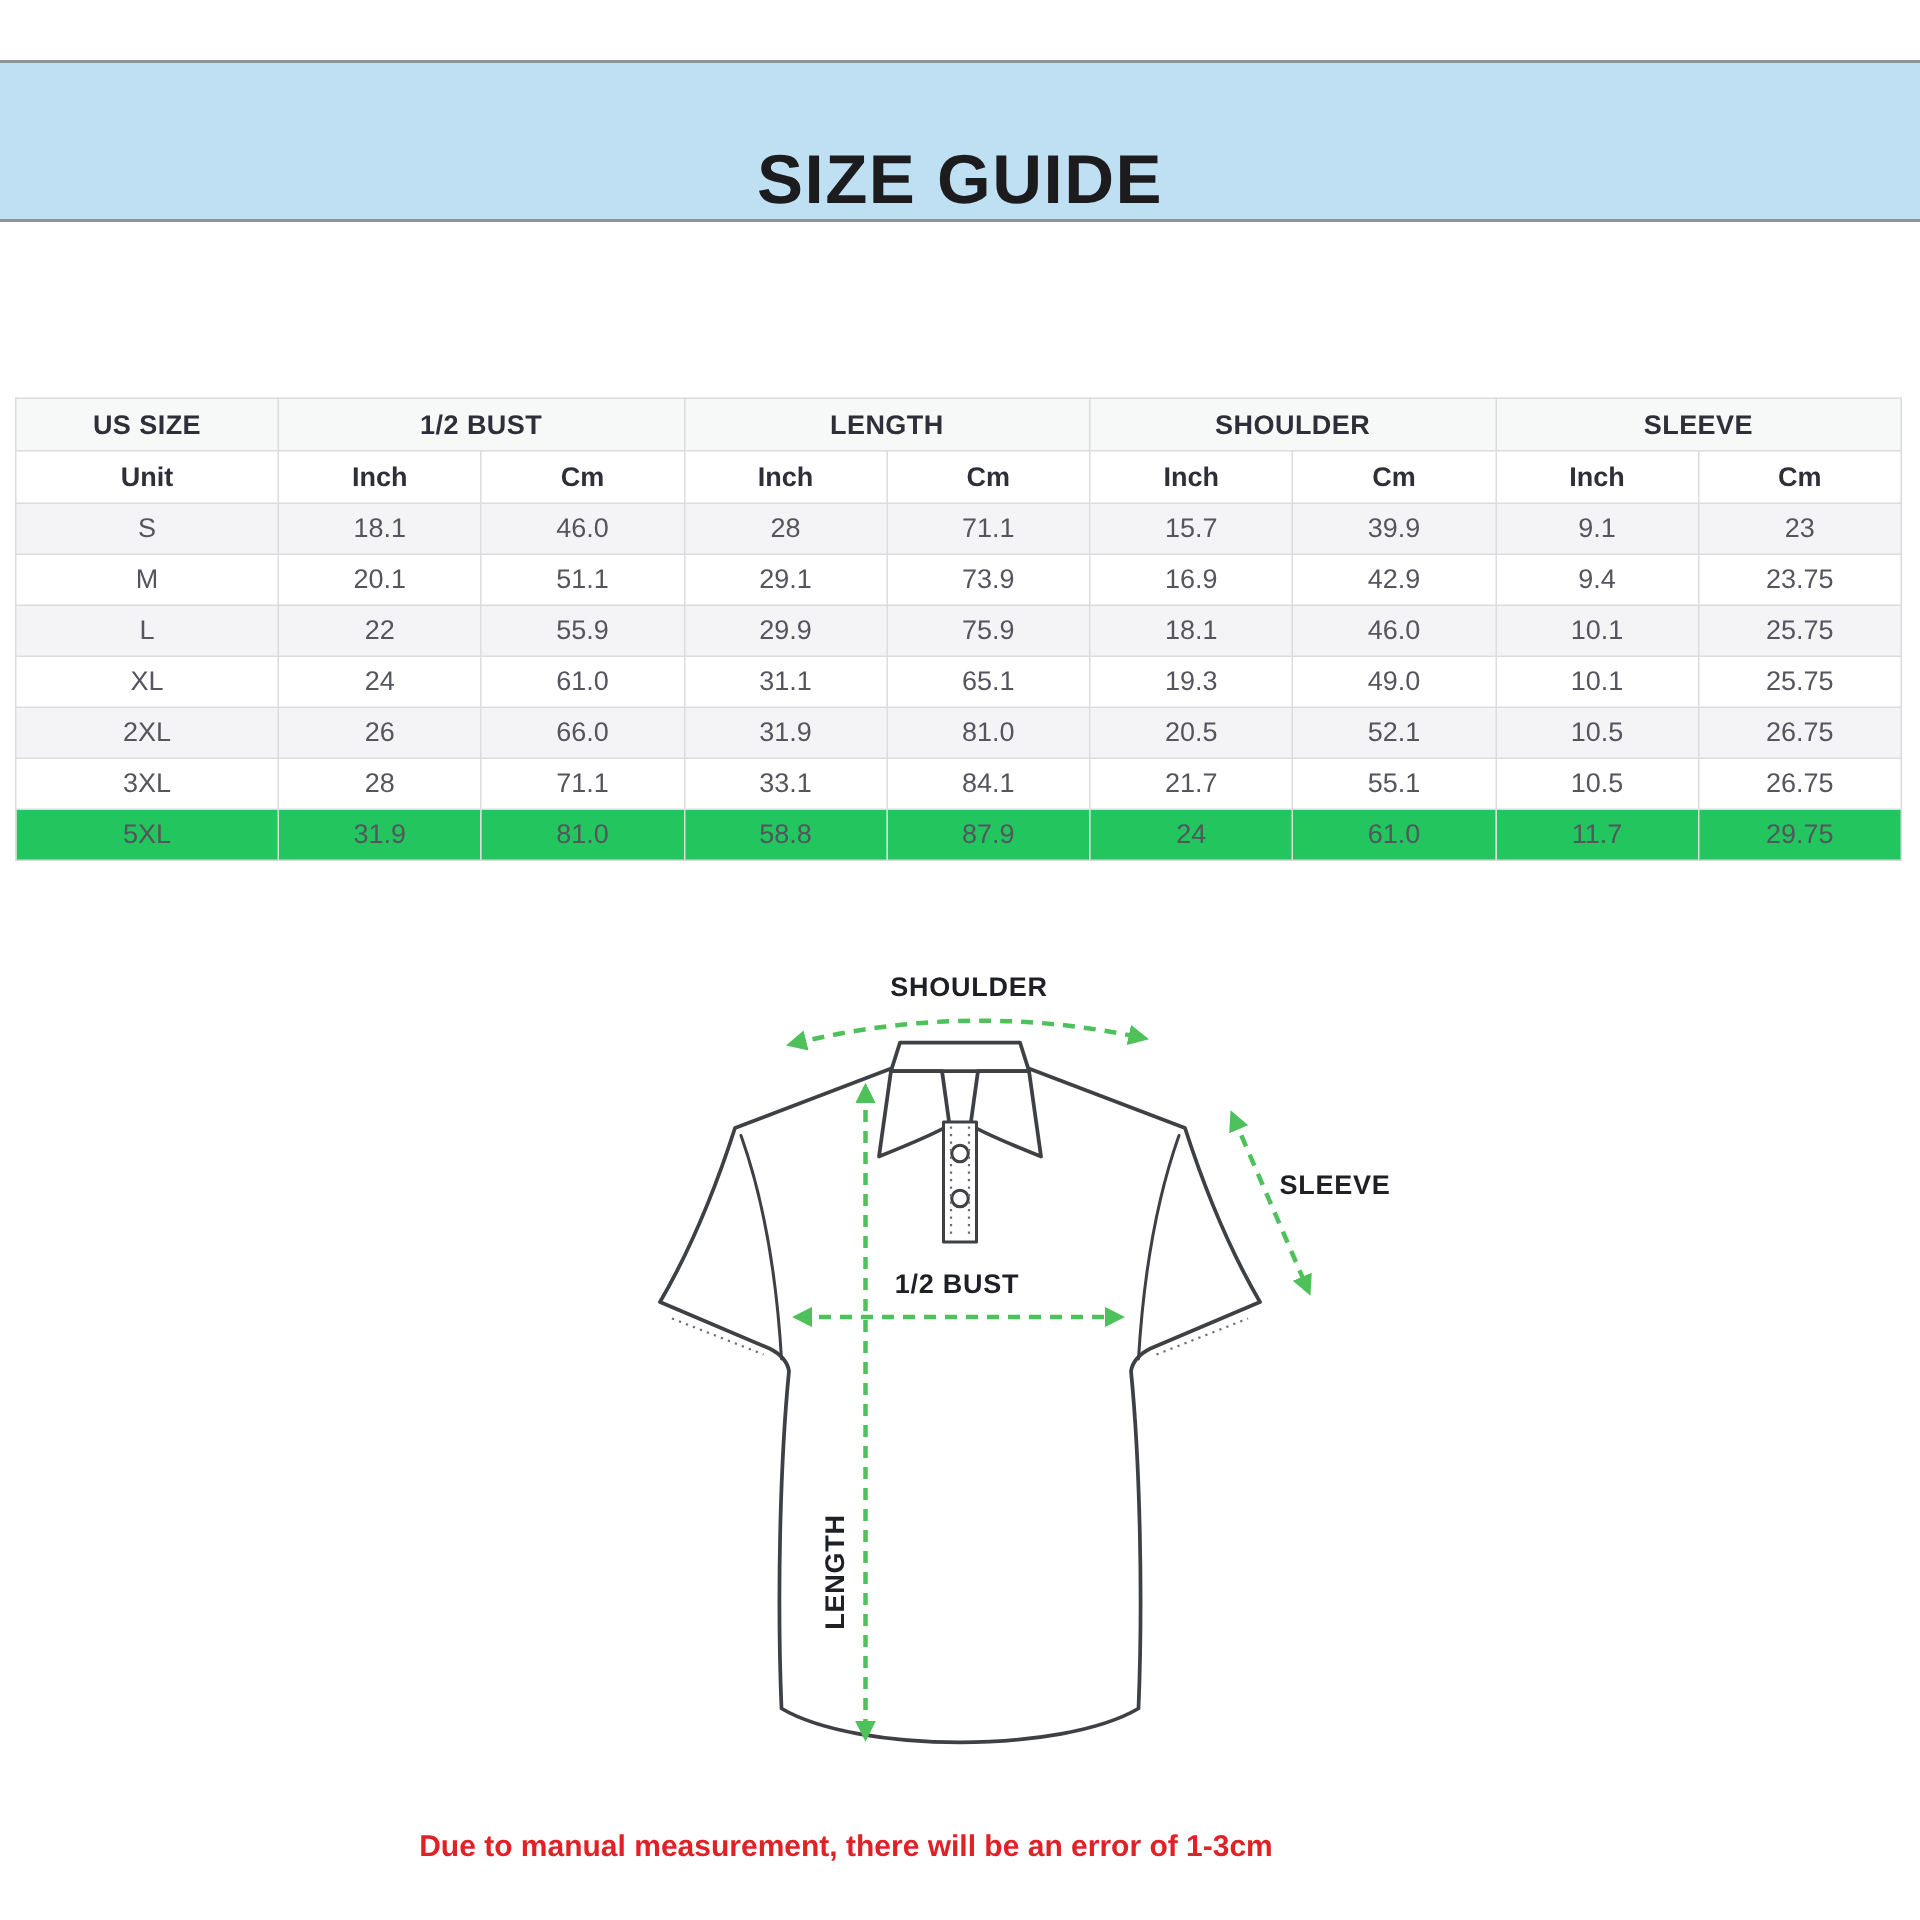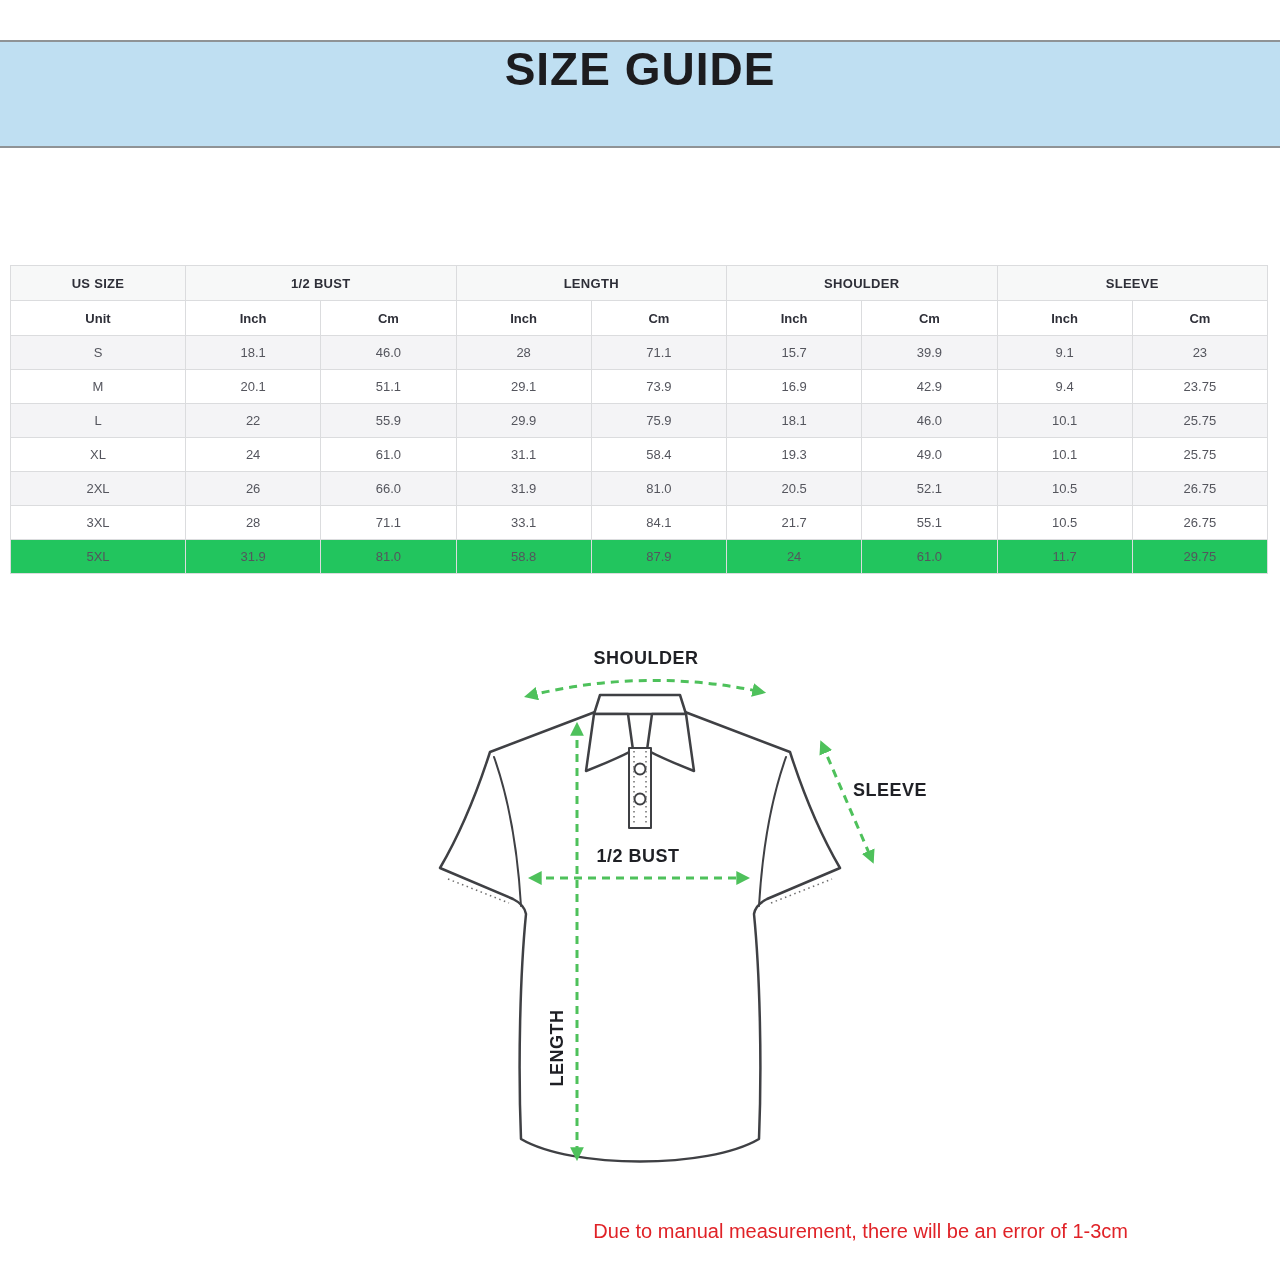--- a/index.html
+++ b/index.html
@@ -3,44 +3,44 @@
 <meta charset="utf-8">
 <style>
   * { margin:0; padding:0; box-sizing:border-box; }
   html,body { background:#ffffff; width:1280px; }
   body { font-family:"Liberation Sans","DejaVu Sans",sans-serif; color:#2e2f38; }
   .page { position:relative; width:1280px; height:1280px; overflow:hidden; background:#fff; }
 
   
   .banner { position:absolute; left:0; top:40px; width:1280px; height:108px;
     background:#bfdff2; border-top:2px solid #8f9396; border-bottom:2px solid #8f9396;
-    display:flex; align-items:flex-start; justify-content:center; }
+    display:flex; align-items:flex-end; justify-content:center; }
   .banner h1 { font-size:46px; font-weight:bold; letter-spacing:1px; color:#1c1c1f; }
 
   
   table.size { position:absolute; left:10px; top:265px; width:1258px;
-    border-collapse:collapse; table-layout:fixed; font-size:13px; }
+    border-collapse:collapse; table-layout:fixed; font-size:18px; }
   table.size th, table.size td { border:1px solid #dbdcde; text-align:center; vertical-align:middle; }
   table.size thead th { height:35px; font-weight:bold; color:#2e2f38; }
   table.size thead tr.group-row th { background:#f7f8f8; letter-spacing:.3px; }
   table.size thead tr.unit-row th { background:#ffffff; }
   table.size tbody td { height:34px; color:#54555d; background:#ffffff; }
   table.size tbody tr:nth-child(odd) td { background:#f4f4f6; }
   table.size tbody tr.row-7 td { background:#22c55e; }
 
   
   .diagram { position:absolute; left:0; top:640px; width:1280px; height:620px; }
   .diagram svg { position:absolute; left:390px; top:0; }
   .dlabel { position:absolute; font-weight:bold; font-size:18px; color:#1f2025; letter-spacing:.5px; white-space:nowrap; }
   .lbl-shoulder { left:646px; top:8px;  transform:translateX(-50%); }
   .lbl-sleeve   { left:890px; top:140px; transform:translateX(-50%); }
   .lbl-bust     { left:638px; top:206px; transform:translateX(-50%); }
   .lbl-length   { left:557px; top:408px; transform:translate(-50%,-50%) rotate(-90deg); }
-  .note { position:absolute; left:0; width:1128px; top:580px; text-align:right;
-    font-size:20px; font-weight:normal; color:#e02227; }
+  .note { position:absolute; left:0; width:1128px; top:580px; text-align:center;
+    font-size:20px; font-weight:bold; color:#e02227; }
 </style>
 </head>
 <body>
 
 <div class="page">
 
   <div class="banner" style="background: rgb(191, 223, 242);">
     <h1>SIZE GUIDE</h1>
   </div>
 
@@ -108,21 +108,21 @@
           <td>18.1</td>
           <td>46.0</td>
           <td>10.1</td>
           <td>25.75</td>
         </tr>
         <tr class="row-3">
           <td>XL</td>
           <td>24</td>
           <td>61.0</td>
           <td>31.1</td>
-          <td>58.4</td>
+          <td>65.1</td>
           <td>19.3</td>
           <td>49.0</td>
           <td>10.1</td>
           <td>25.75</td>
         </tr>
         <tr class="row-4">
           <td>2XL</td>
           <td>26</td>
           <td>66.0</td>
           <td>31.9</td>

